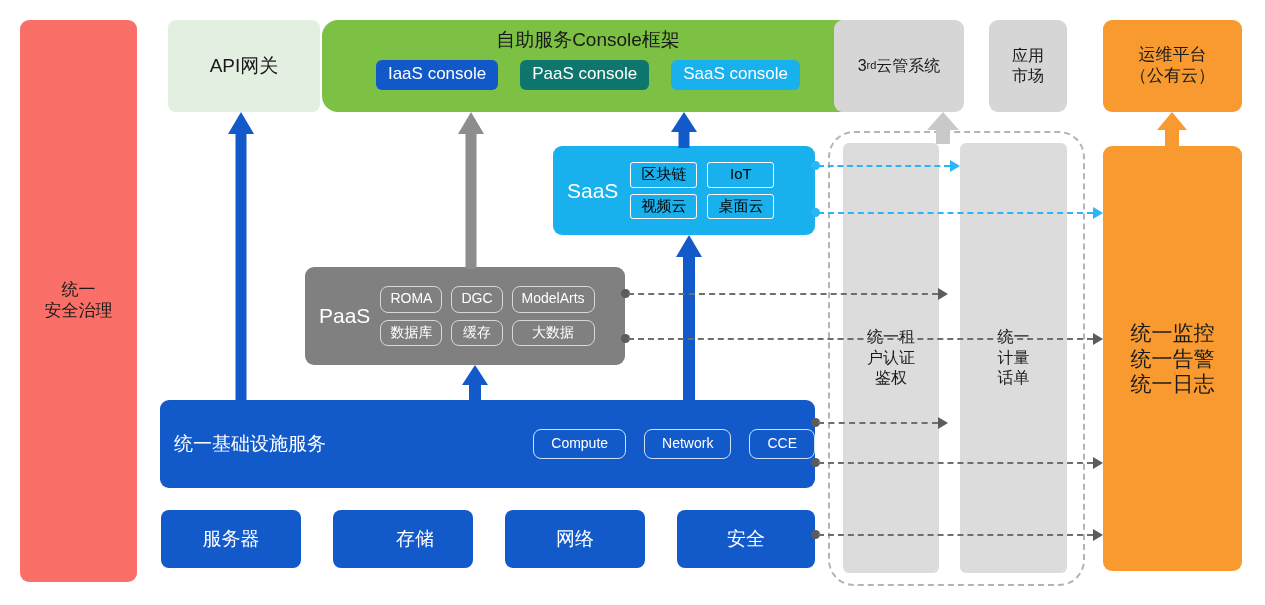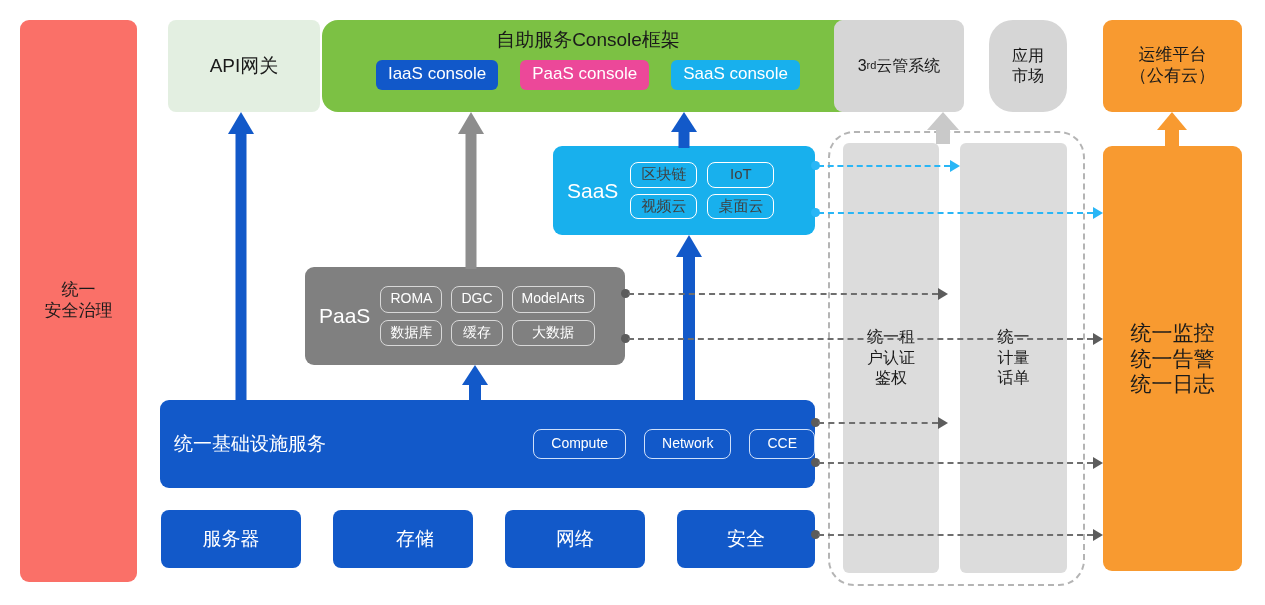--- a/index.html
+++ b/index.html
@@ -34,27 +34,27 @@
     background: #7cc144; border-radius: 16px;
     flex-direction: column; justify-content: flex-start;
   }
   .console-title { color: #1a1a1a; font-size: 19px; margin-top: 8px; }
   .console-chips { display: flex; gap: 22px; margin-top: 9px; }
   .chip {
     border-radius: 6px; color: #ffffff; font-size: 17px;
     padding: 4px 12px 5px 12px; white-space: nowrap;
   }
   .chip-iaas { background: #1158c9; }
-  .chip-paas { background: #ec4899; }
+  .chip-paas { background: #0f766e; }
   .chip-saas { background: #18b0ed; }
 
   
   .gray-top { background: #d6d6d6; border-radius: 9px; color:#1a1a1a; font-size:16px; }
   .cloudmgmt { left: 834px; top: 20px; width: 130px; height: 92px; }
-  .appmarket  { left: 989px; top: 20px; width: 78px;  height: 92px; border-radius: 24px; }
+  .appmarket  { left: 989px; top: 20px; width: 78px;  height: 92px; }
   .sup { font-size: 11px; vertical-align: super; }
 
   
   .orange-panel {
     left: 1103px; top: 146px; width: 139px; height: 425px;
     background: #f89a30; border-radius: 9px;
     color: #1a1a1a; font-size: 21px;
   }
   .orange-top {
     left: 1103px; top: 20px; width: 139px; height: 92px;
@@ -64,21 +64,21 @@
 
   
   .saas {
     left: 553px; top: 146px; width: 262px; height: 89px;
     background: #18b0ed; border-radius: 9px;
     justify-content: flex-start; padding-left: 14px;
   }
   .saas-label { color:#ffffff; font-size: 21px; margin-right: 12px; }
   .pill-grid { display: grid; grid-template-columns: auto auto; gap: 6px 10px; }
   .pill {
-    border: 1.6px solid #ffffff; border-radius: 8px; color: #404040;
+    border: 1.6px solid #ffffff; border-radius: 3px; color: #000000;
     font-size: 15px; padding: 2px 10px 3px 10px; text-align:center; white-space: nowrap;
   }
 
   
   .paas {
     left: 305px; top: 267px; width: 320px; height: 98px;
     background: #808080; border-radius: 9px;
     justify-content: flex-start; padding-left: 14px;
   }
   .paas-label { color:#ffffff; font-size: 21px; margin-right: 10px; }

